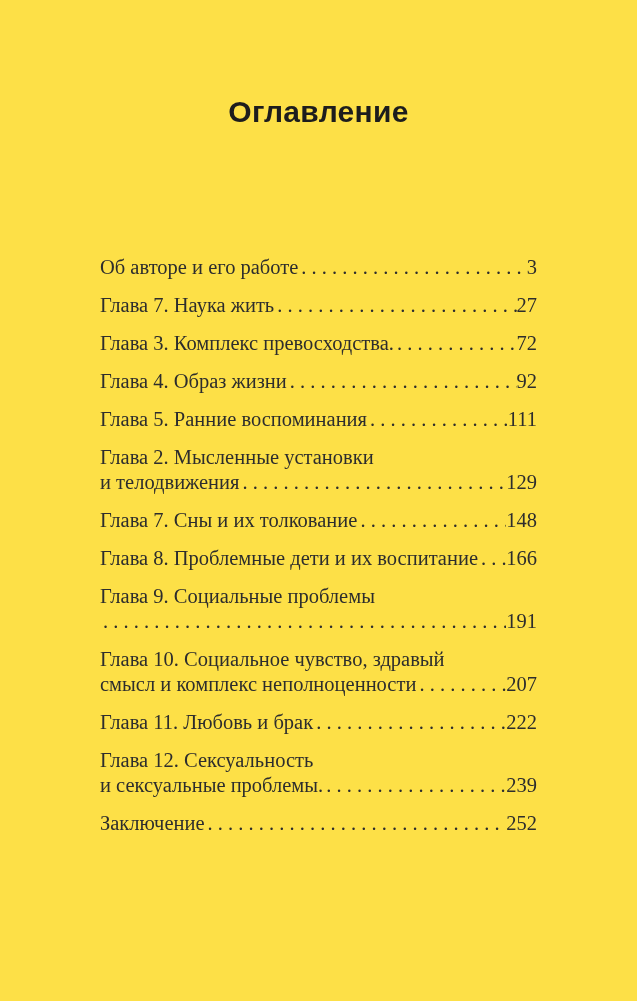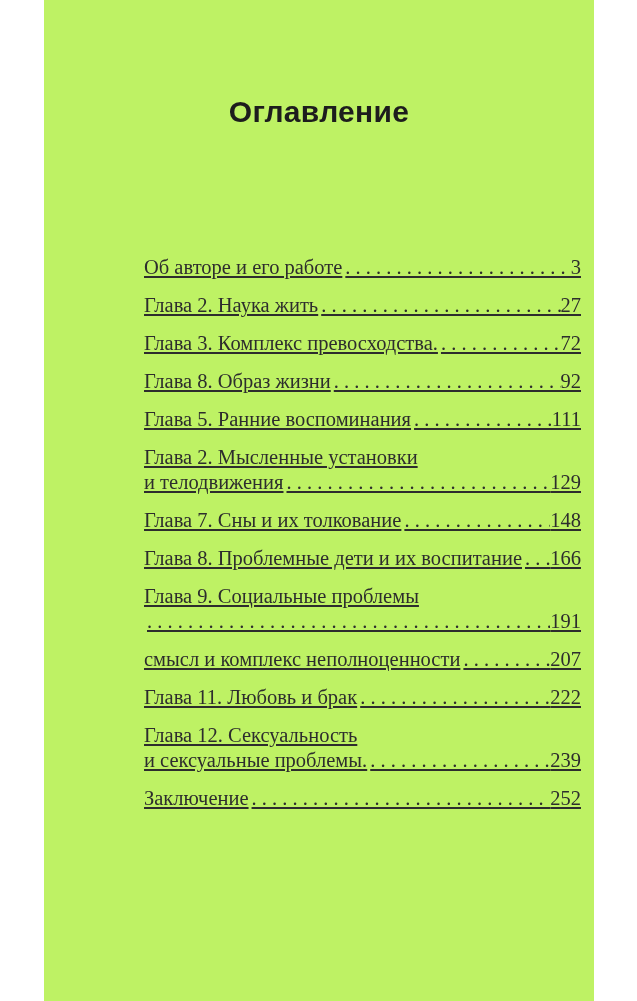--- a/index.html
+++ b/index.html
@@ -2,48 +2,46 @@
 <html><head>
 <meta charset="utf-8">
 <style>
   html, body {
     margin: 0;
     padding: 0;
     background: #ffffff;
   }
   .page {
     position: relative;
-    width: 550px;
+    width: 637px;
     height: 1001px;
-    background: #bef264;
+    background: #fde047;
     color: #2d2d2d;
     font-family: "Liberation Serif", "DejaVu Serif", serif;
     overflow: hidden;
     box-sizing: border-box;
-    margin-left: 44px;
   }
   .page-title {
     margin: 95px 0 0 0;
     text-align: center;
     font-family: "Liberation Sans", "DejaVu Sans", sans-serif;
     font-weight: 700;
     font-size: 30px;
     line-height: 34px;
     color: #1d1d1d;
     letter-spacing: 0.3px;
   }
   .toc {
     margin: 126px 100px 0 100px; 
     width: 437px;
     font-size: 20.5px;
     line-height: 25px;
   }
   .entry {
     margin-bottom: 13px; 
-    text-decoration: underline;
   }
   .entry-line1 {
     white-space: nowrap;
   }
   .entry-main {
     display: flex;
     align-items: baseline;
   }
   .entry-text {
     white-space: nowrap;
@@ -76,38 +74,38 @@
     <div class="entry">
       <div class="entry-main">
         <span class="entry-text">Об авторе и его работе</span>
         <span class="leader"></span>
         <span class="pagenum">3</span>
       </div>
     </div>
 
     <div class="entry">
       <div class="entry-main">
-        <span class="entry-text">Глава 2. Наука жить</span>
+        <span class="entry-text">Глава 7. Наука жить</span>
         <span class="leader"></span>
         <span class="pagenum">27</span>
       </div>
     </div>
 
 
     <div class="entry">
       <div class="entry-main">
         <span class="entry-text">Глава 3. Комплекс превосходства.</span>
         <span class="leader"></span>
         <span class="pagenum">72</span>
       </div>
     </div>
 
     <div class="entry">
       <div class="entry-main">
-        <span class="entry-text">Глава 8. Образ жизни</span>
+        <span class="entry-text">Глава 4. Образ жизни</span>
         <span class="leader"></span>
         <span class="pagenum">92</span>
       </div>
     </div>
 
     <div class="entry">
       <div class="entry-main">
         <span class="entry-text">Глава 5. Ранние воспоминания</span>
         <span class="leader"></span>
         <span class="pagenum">111</span>
@@ -141,20 +139,21 @@
 
     <div class="entry">
       <div class="entry-line1">Глава 9. Социальные проблемы</div>
       <div class="entry-main">
         <span class="leader"></span>
         <span class="pagenum">191</span>
       </div>
     </div>
 
     <div class="entry">
+      <div class="entry-line1">Глава 10. Социальное чувство, здравый</div>
       <div class="entry-main">
         <span class="entry-text">смысл и комплекс неполноценности</span>
         <span class="leader"></span>
         <span class="pagenum">207</span>
       </div>
     </div>
 
     <div class="entry">
       <div class="entry-main">
         <span class="entry-text">Глава 11. Любовь и брак</span>

